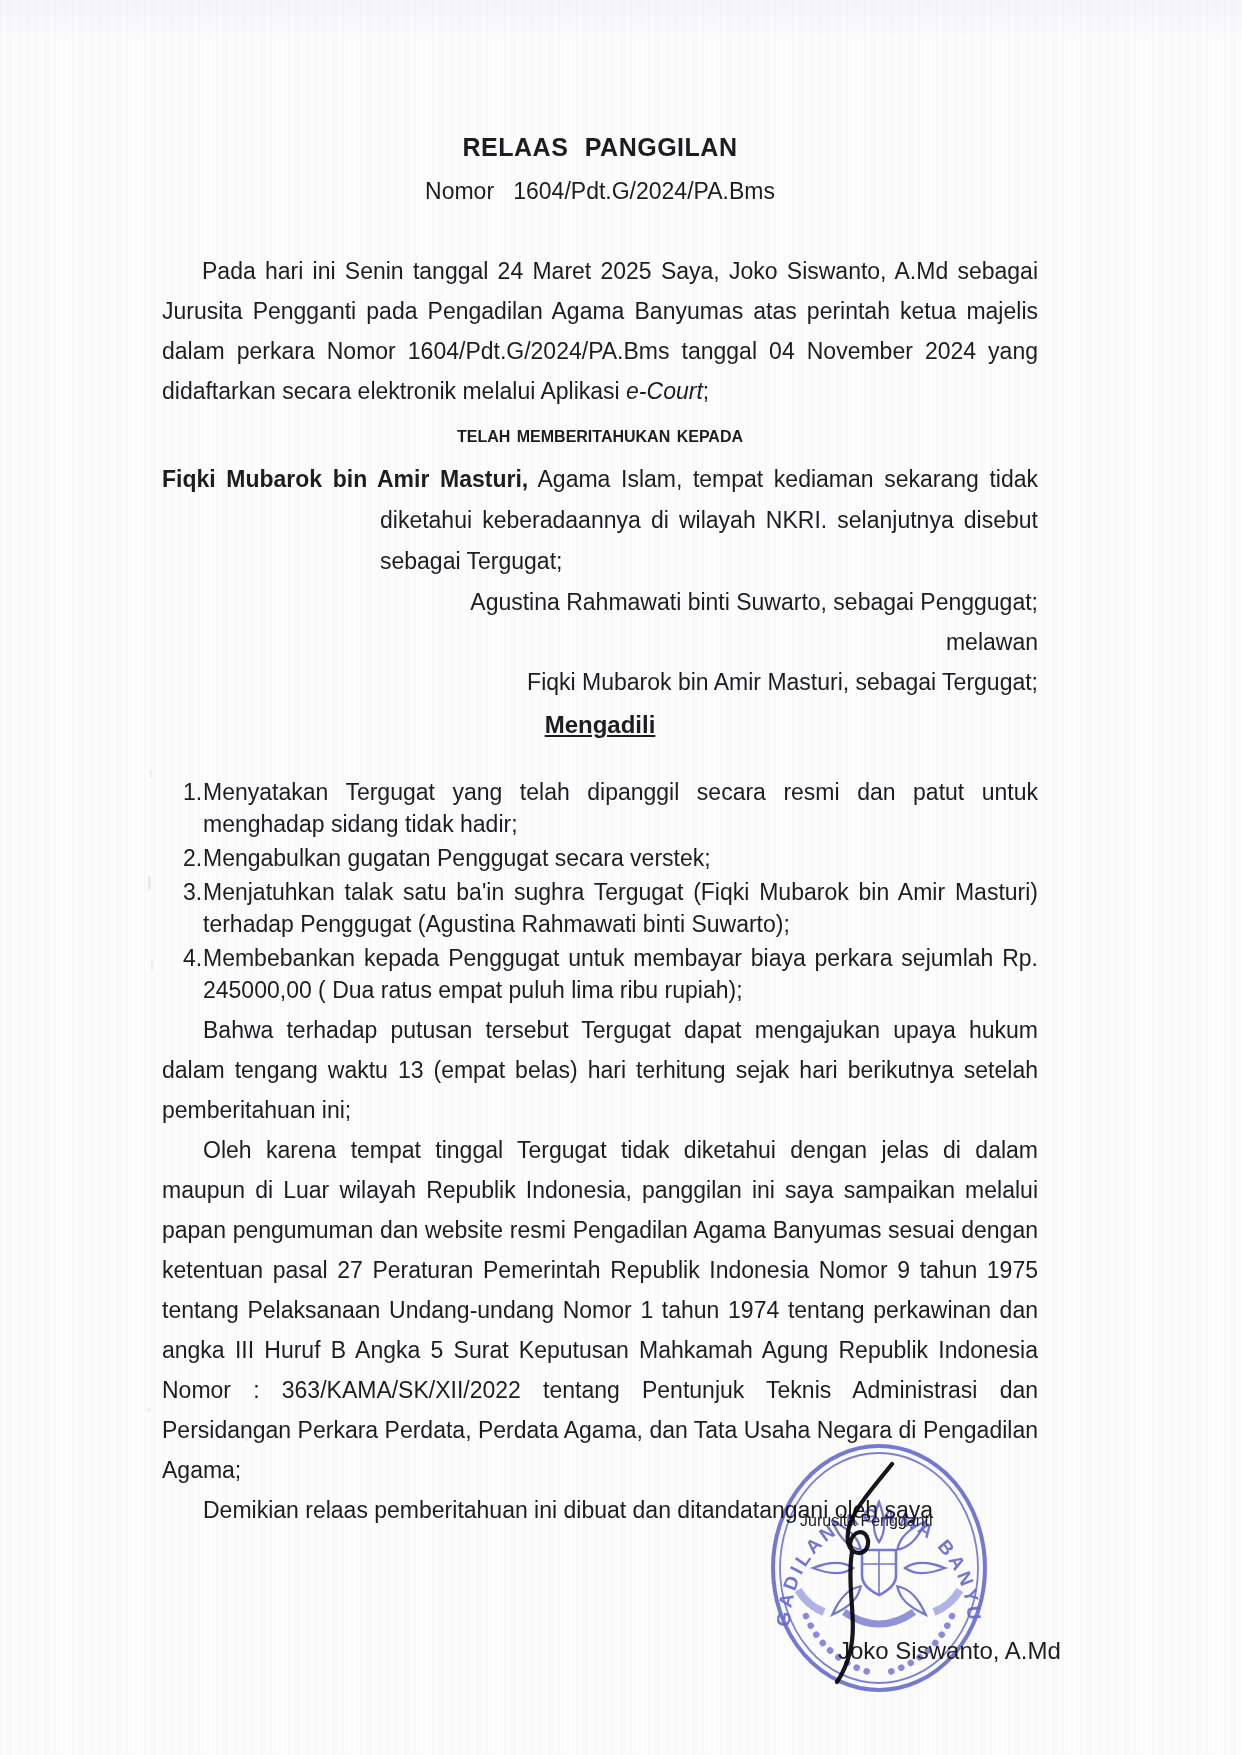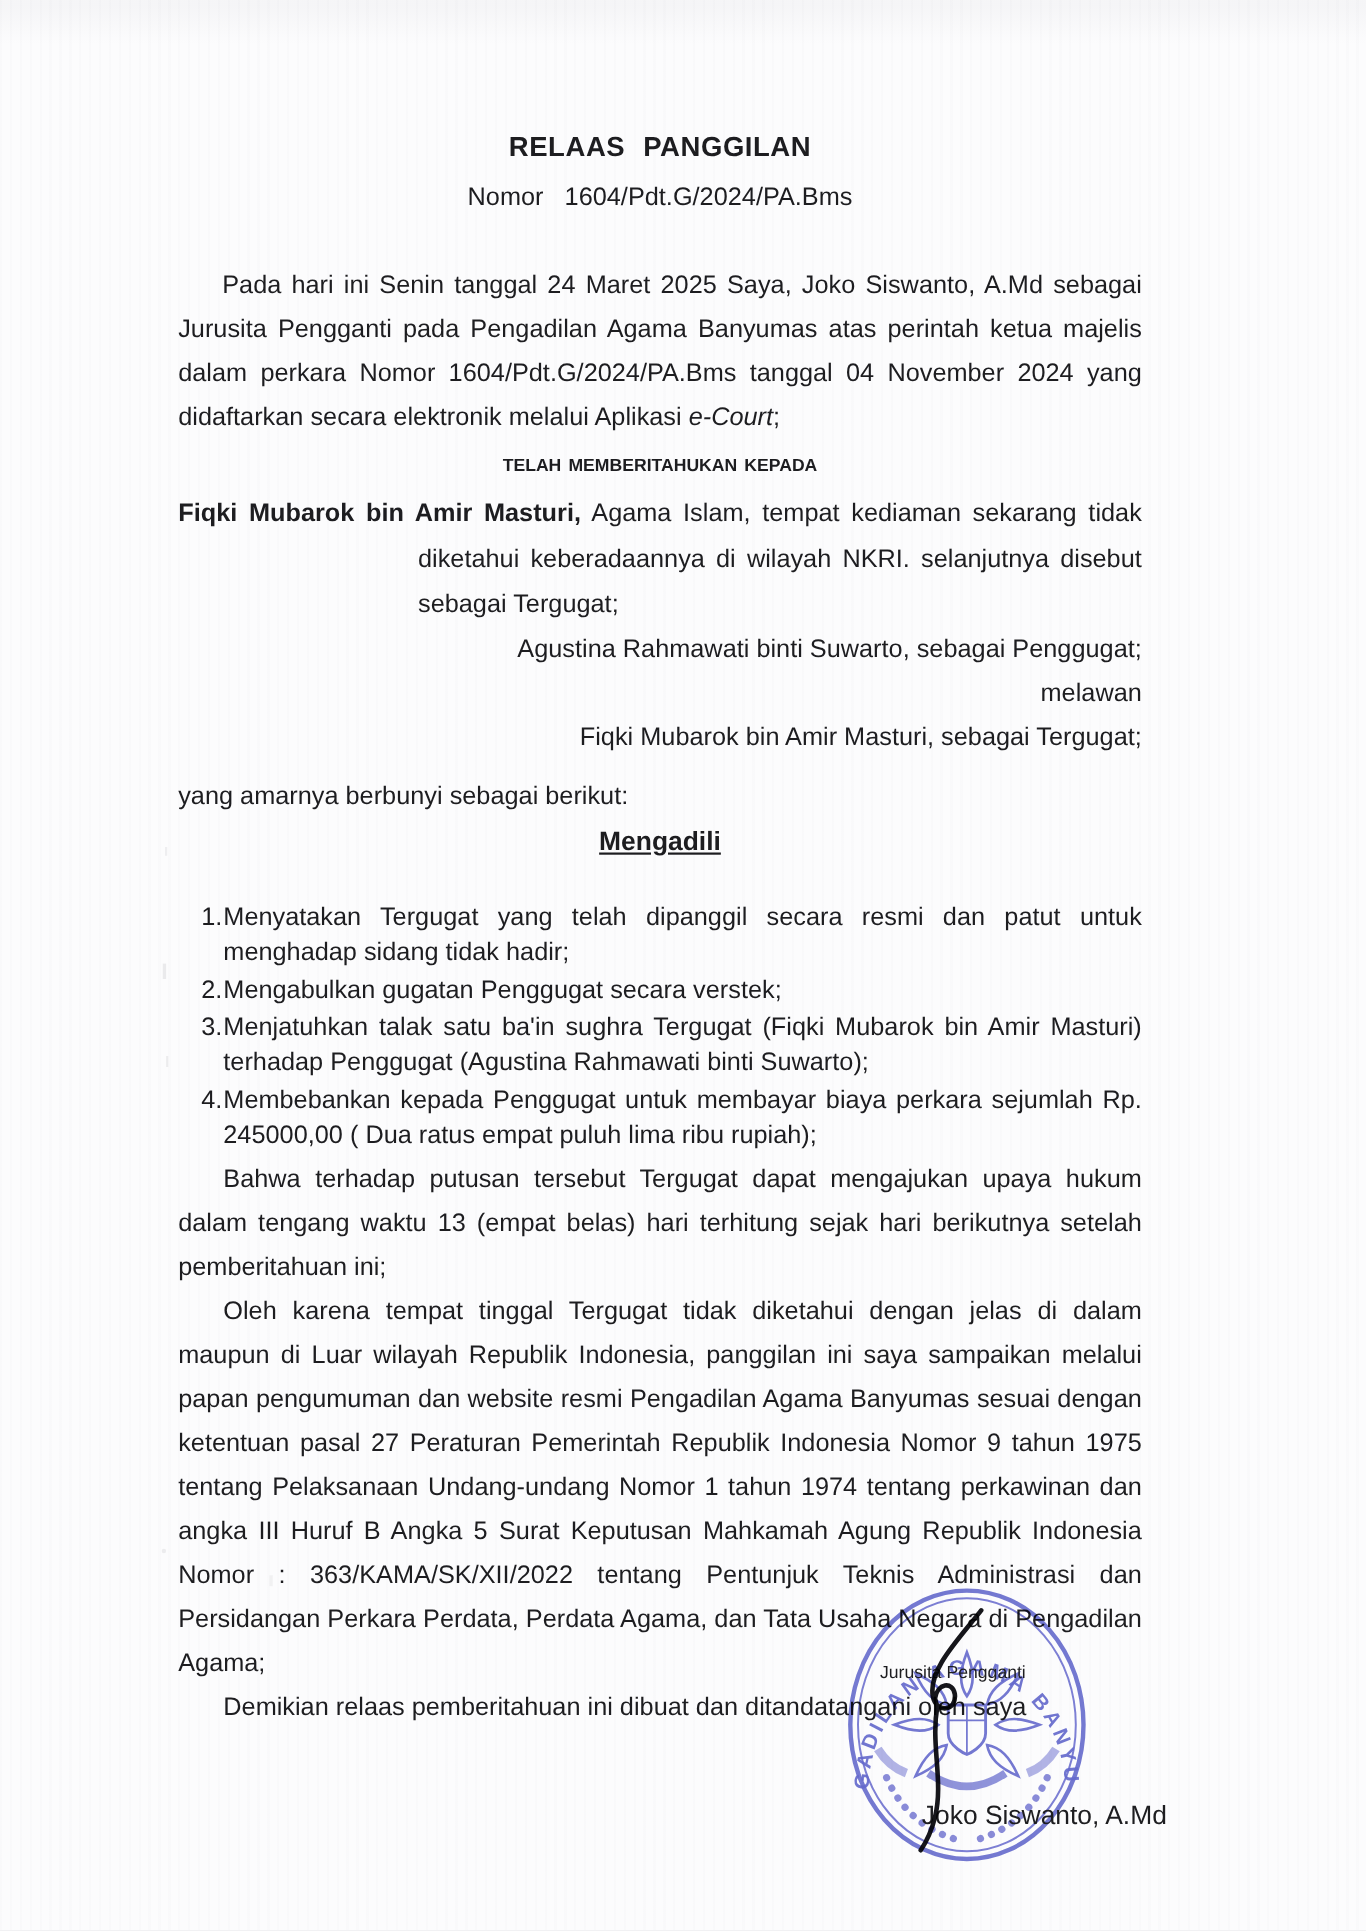--- a/index.html
+++ b/index.html
@@ -13,21 +13,21 @@
     color:#1d1d20;
   }
   
   .page::after{
     content:"";position:absolute;inset:0;pointer-events:none;
     background:
       repeating-linear-gradient(90deg, rgba(110,110,130,0.018) 0 2px, transparent 2px 9px),
       linear-gradient(180deg, rgba(120,120,135,0.05) 0 6px, transparent 40px);
   }
   .content{
-    position:absolute;left:162px;top:3px;width:876px;
+    position:absolute;left:162px;top:16px;width:876px;
     padding-top:117px;
     font-size:23px;line-height:40px;
     z-index:2;
   }
   .doc-title{
     text-align:center;font-weight:bold;font-size:25px;line-height:28px;
     word-spacing:9px;letter-spacing:0.5px;
   }
   .doc-subtitle{
     text-align:center;font-size:23px;line-height:28px;margin-top:16px;white-space:pre;
@@ -82,21 +82,20 @@
 
     <div class="heading">TELAH MEMBERITAHUKAN KEPADA</div>
 
     <p class="para j hang"><b>Fiqki Mubarok bin Amir Masturi,</b><span> Agama Islam, tempat kediaman sekarang tidak diketahui keberadaannya di wilayah NKRI. selanjutnya disebut sebagai Tergugat;</span></p>
 
 
     <div class="center-line">Agustina Rahmawati binti Suwarto, sebagai Penggugat;</div>
     <div class="center-line">melawan</div>
     <div class="center-line">Fiqki Mubarok bin Amir Masturi, sebagai Tergugat;</div>
 
-    <p class="para mt14">yang amarnya berbunyi sebagai berikut:</p>
 
     <div class="heading mengadili">Mengadili</div>
 
     <div class="list">
       <div class="item">
         <span class="num">1.</span>
         <span>Menyatakan Tergugat yang telah dipanggil secara resmi dan patut untuk menghadap sidang tidak hadir;</span>
       </div>
       <div class="item">
         <span class="num">2.</span>

